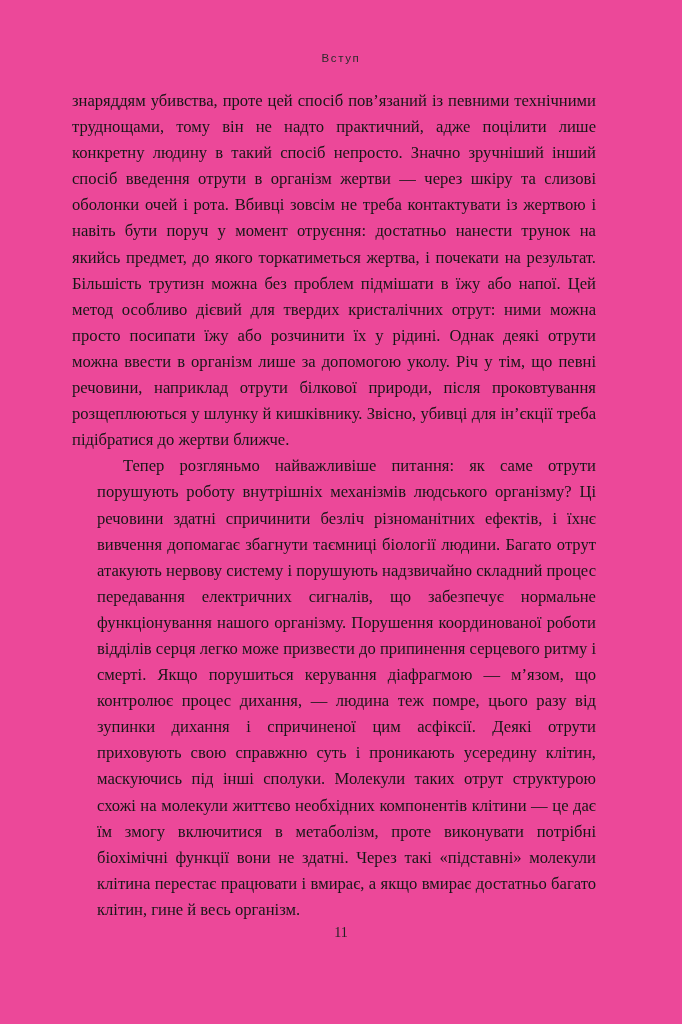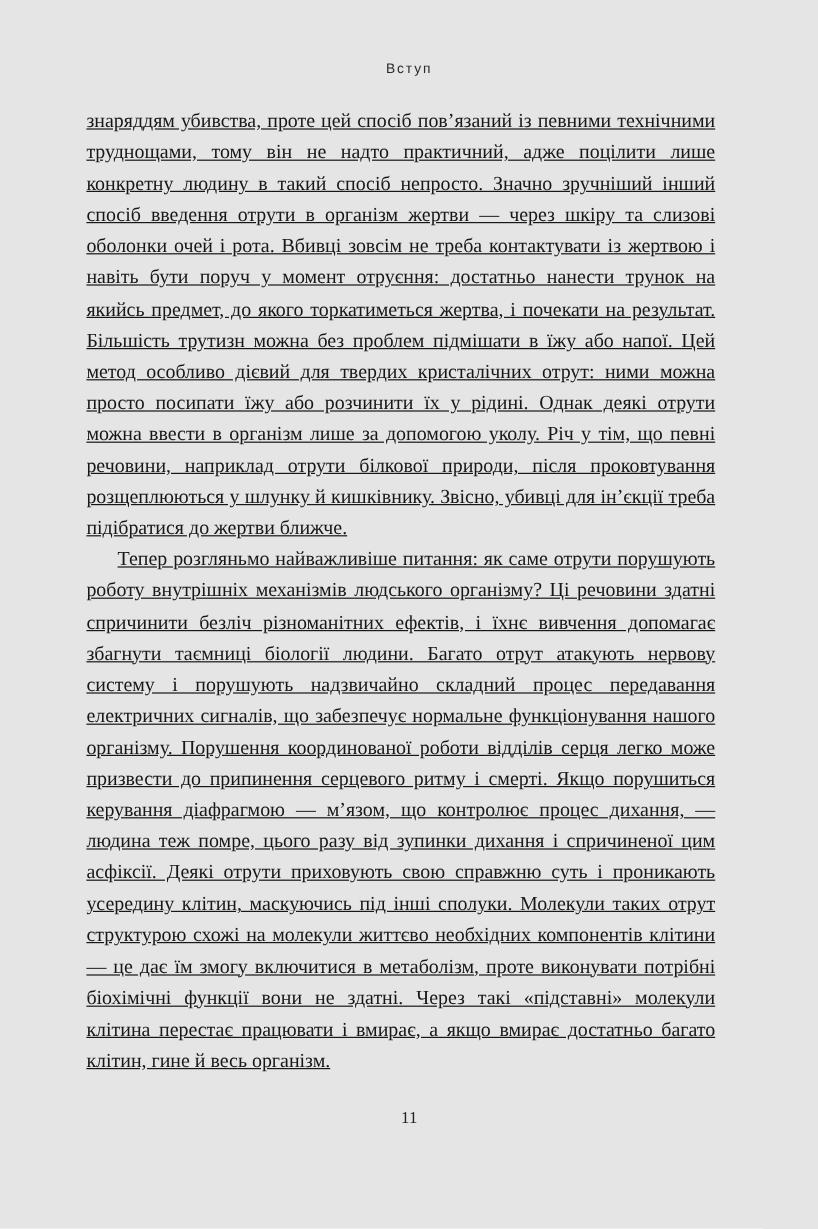--- a/index.html
+++ b/index.html
@@ -4,21 +4,21 @@
 <style>
   html, body {
     margin: 0;
     padding: 0;
     background: #ffffff;
   }
   .page {
     position: relative;
     width: 682px;
     height: 1024px;
-    background: #e5e5e5;
+    background: #ec4899;
     font-family: "Liberation Serif", serif;
     color: #1a1a1a;
     box-sizing: border-box;
     overflow: hidden;
   }
   .running-head {
     position: absolute;
     top: 52px;
     left: 0;
     width: 682px;
@@ -35,24 +35,24 @@
     width: 524px;
   }
   .body-block p {
     margin: 0;
     font-size: 16.6px;
     line-height: 26.1px;
     text-align: justify;
     text-justify: inter-word;
     hyphens: manual;
     color: #171717;
-    text-decoration: underline;
   }
   .body-block p.indent {
     text-indent: 26px;
+    margin-left: 25px;
   }
   .folio {
     position: absolute;
     top: 925px;
     left: 0;
     width: 682px;
     text-align: center;
     font-family: "Liberation Serif", serif;
     font-size: 14px;
     color: #222222;

